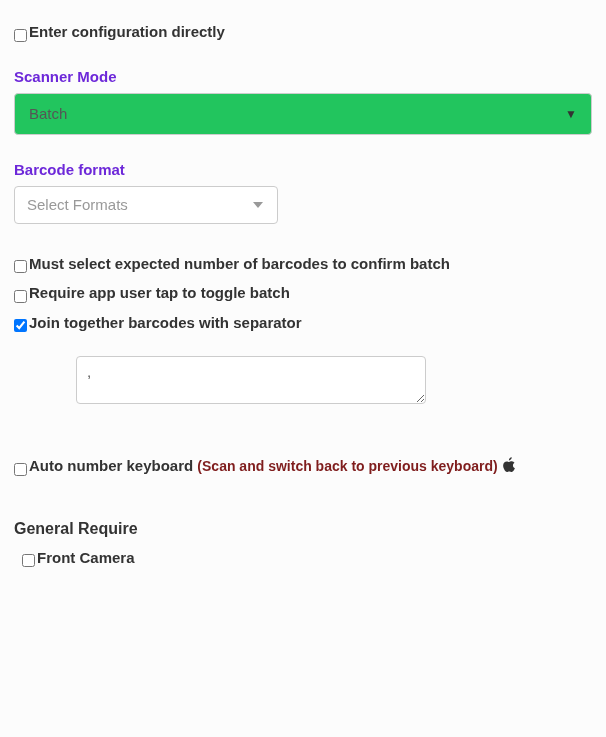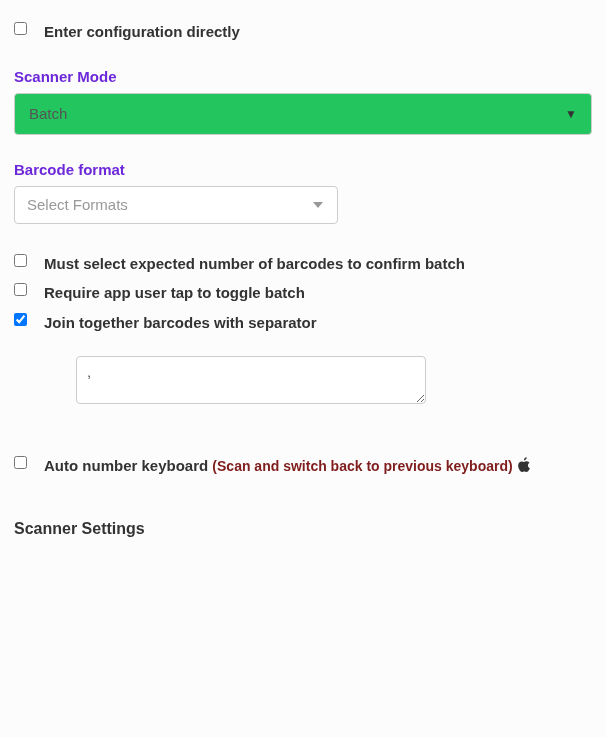--- a/index.html
+++ b/index.html
@@ -8,22 +8,22 @@
     padding: 0;
     background: #fcfcfc;
     font-family: "Helvetica Neue", Helvetica, Arial, sans-serif;
     color: #333;
     width: 606px;
     height: 737px;
   }
   .page { padding: 14px; }
   .checkbox-row {
     display: flex;
-    align-items: flex-start;
-    gap: 15px;
+    align-items: flex-end;
+    gap: 0;
     margin: 8px 0 12px 0;
   }
   input[type="checkbox"] {
     width: 13px;
     height: 13px;
     margin: 0 2px 0 0;
     flex: 0 0 auto;
   }
   .checkbox-label {
     font-weight: 700;
@@ -60,21 +60,21 @@
   .select-full .caret {
     position: absolute;
     right: 14px;
     top: 50%;
     transform: translateY(-50%);
     font-size: 12px;
     color: #333;
   }
   .select-narrow-wrap { position: relative; width: 300px; }
   .select-narrow {
-    width: 324px;
+    width: 264px;
     height: 38px;
     border: 1px solid #ccc;
     border-radius: 4px;
     background: #fff;
     font-size: 15px;
     color: #999;
     padding: 0 30px 0 12px;
     display: flex;
     align-items: center;
     cursor: pointer;
@@ -168,15 +168,21 @@
       <span>Auto number keyboard</span>
       <span class="hint">(Scan and switch back to previous keyboard)</span>
       <span>
         <svg class="apple-icon" viewBox="0 0 384 512">
             <path fill="#333" d="M318.7 268.7c-.2-36.7 16.4-64.4 50-84.8-18.8-26.9-47.2-41.7-84.7-44.6-35.5-2.8-74.3 20.7-88.5 20.7-15 0-49.4-19.7-76.4-19.7C63.3 141.2 4 184.8 4 273.5q0 39.3 14.4 81.2c12.8 36.7 59 126.7 107.2 125.2 25.2-.6 43-17.9 75.8-17.9 31.8 0 48.3 17.9 76.4 17.9 48.6-.7 90.4-82.5 102.6-119.3-65.2-30.7-61.7-90-61.7-91.9zM256.1 75.1C282.7 44.2 280.3 16 279.4 6c-23.6 1.4-50.9 16.1-66.4 34.3-17.1 19.5-27.1 43.7-25 71.6 25.5 2 49-10.9 68.1-36.8z"></path>
           </svg>
       </span>
     </label>
   </div>
 
-  <div class="section-heading">Scanner Settings</div>
+  <div class="section-heading">General Require</div>
+  <div class="sub-indent">
+    <div class="checkbox-row">
+      <input type="checkbox" style="">
+      <label class="checkbox-label">Front Camera</label>
+    </div>
+  </div>
 
 </div>
 
 </body></html>

